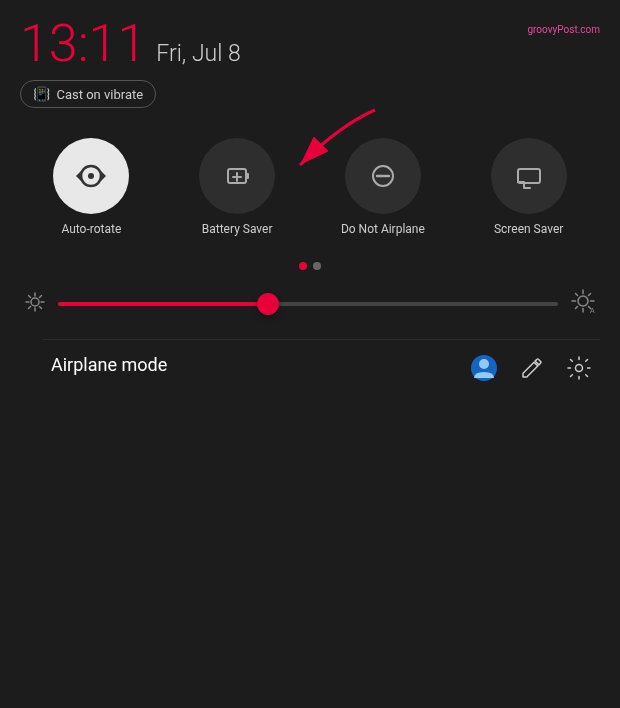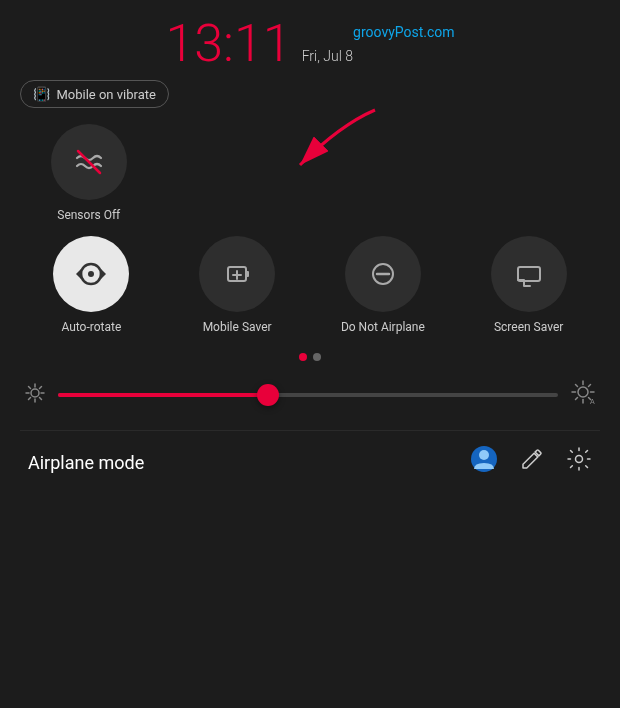--- a/index.html
+++ b/index.html
@@ -19,46 +19,46 @@
       height: 708px;
       background: #1c1c1c;
       position: relative;
       padding: 18px 20px 0 20px;
     }
 
     
     .header {
       display: flex;
       align-items: flex-start;
-      justify-content: center;
+      justify-content: space-between;
       margin-bottom: 10px;
     }
 
     .time-block {
       display: flex;
       align-items: baseline;
       gap: 10px;
     }
 
     .time {
       font-size: 52px;
       font-weight: 300;
       color: #e8003a;
       line-height: 1;
     }
 
     .date {
-      font-size: 14px;
+      font-size: 23px;
       color: #cccccc;
       font-weight: 300;
     }
 
     .watermark {
-      font-size: 14px;
-      color: #0ea5e9;
+      font-size: 10px;
+      color: #ec4899;
       margin-top: 6px;
     }
 
     
     .vibrate-badge {
       display: inline-flex;
       align-items: center;
       gap: 6px;
       background: transparent;
       border: 1.5px solid #555;
@@ -116,21 +116,21 @@
       font-size: 12px;
       color: #cccccc;
       text-align: center;
     }
 
     
     .tiles-grid-row2 {
       display: grid;
       grid-template-columns: repeat(4, 1fr);
       gap: 10px 3px;
-      margin-bottom: 19px;
+      margin-bottom: 26px;
     }
 
     
     .arrow-container {
       position: absolute;
       top: 105px;
       left: 160px;
       width: 230px;
       height: 90px;
       pointer-events: none;
@@ -196,24 +196,25 @@
       position: absolute;
       top: 50%;
       left: 42%;
       transform: translate(-50%, -50%);
       box-shadow: 0 2px 6px rgba(0,0,0,0.4);
     }
 
     
     .bottom-bar {
       display: flex;
-      align-items: center;
+      align-items: flex-start;
       justify-content: space-between;
       padding: 14px 8px 0 8px;
       border-top: 1px solid #2a2a2a;
+      margin-left: 23px;
     }
 
     .airplane-label {
       font-size: 18px;
       color: #ffffff;
     }
 
     .bottom-icons {
       display: flex;
       gap: 22px;
@@ -242,48 +243,38 @@
     <div class="time-block">
       <span class="time">13:11</span>
       <span class="date">Fri, Jul 8</span>
     </div>
     <span class="watermark">groovyPost.com</span>
   </div>
 
   
   <div class="vibrate-badge">
     <span class="vibrate-icon">📳</span>
-    <span>Mobile on vibrate</span>
+    <span>Cast on vibrate</span>
   </div>
 
   
   <div class="arrow-container">
     <svg width="230" height="90" viewBox="0 0 230 90">
       <defs>
         <marker id="arrowhead" markerWidth="10" markerHeight="7" refX="10" refY="3.5" orient="auto">
           <polygon points="0 0, 10 3.5, 0 7" fill="#e8003a"></polygon>
         </marker>
       </defs>
       <path d="M 215,5 Q 180,20 140,60" stroke="#e8003a" stroke-width="3" fill="none" marker-end="url(#arrowhead)"></path>
     </svg>
   </div>
 
   
   <div class="tiles-grid">
 
-    <div class="tile">
-      <div class="tile-circle">
-        <svg class="icon-svg" viewBox="0 0 32 32" fill="none" xmlns="http://www.w3.org/2000/svg">
-          <path d="M4 12 Q8 8 12 12 Q16 16 20 12 Q24 8 28 12" stroke="#aaa" stroke-width="2.2" fill="none" stroke-linecap="round"></path>
-          <path d="M4 20 Q8 16 12 20 Q16 24 20 20 Q24 16 28 20" stroke="#aaa" stroke-width="2.2" fill="none" stroke-linecap="round"></path>
-          <line x1="5" y1="5" x2="27" y2="27" stroke="#e8003a" stroke-width="2.5" stroke-linecap="round"></line>
-        </svg>
-      </div>
-      <span class="tile-label">Sensors Off</span>
-    </div>
 
 
 
 
   </div>
 
   
   <div class="tiles-grid-row2">
 
     <div class="tile">
@@ -301,21 +292,21 @@
 
     <div class="tile">
       <div class="tile-circle">
         <svg class="icon-svg" viewBox="0 0 32 32" fill="none" xmlns="http://www.w3.org/2000/svg">
           <rect x="7" y="9" width="18" height="14" rx="2" stroke="#aaa" stroke-width="2" fill="none"></rect>
           <rect x="25" y="13" width="3" height="6" rx="1" fill="#aaa"></rect>
           <line x1="16" y1="13" x2="16" y2="21" stroke="#aaa" stroke-width="2" stroke-linecap="round"></line>
           <line x1="12" y1="17" x2="20" y2="17" stroke="#aaa" stroke-width="2" stroke-linecap="round"></line>
         </svg>
       </div>
-      <span class="tile-label">Mobile Saver</span>
+      <span class="tile-label">Battery Saver</span>
     </div>
 
     <div class="tile">
       <div class="tile-circle">
         <svg class="icon-svg" viewBox="0 0 32 32" fill="none" xmlns="http://www.w3.org/2000/svg">
           <circle cx="16" cy="16" r="10" stroke="#aaa" stroke-width="2" fill="none"></circle>
           <line x1="10" y1="16" x2="22" y2="16" stroke="#aaa" stroke-width="2.5" stroke-linecap="round"></line>
         </svg>
       </div>
       <span class="tile-label">Do Not Airplane</span>

